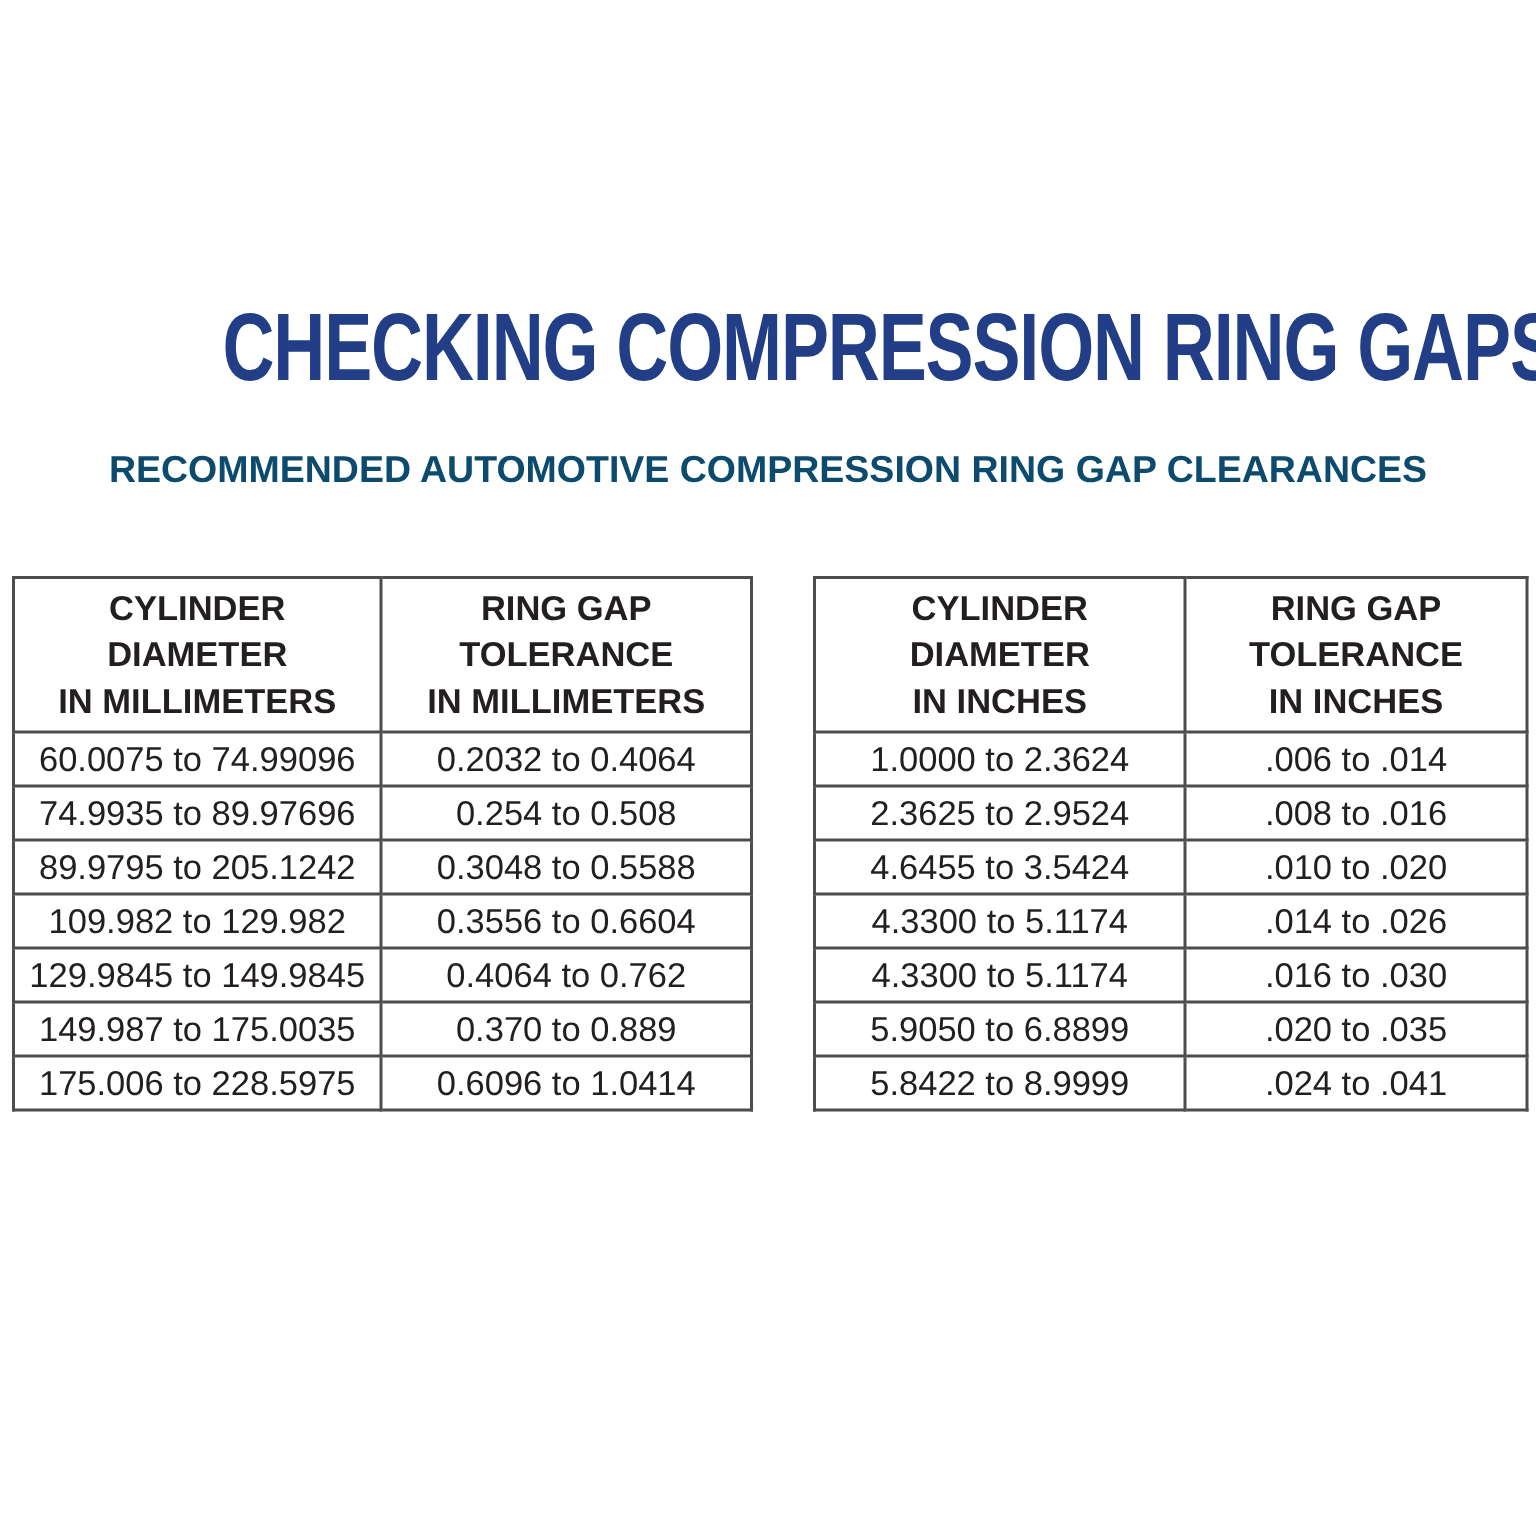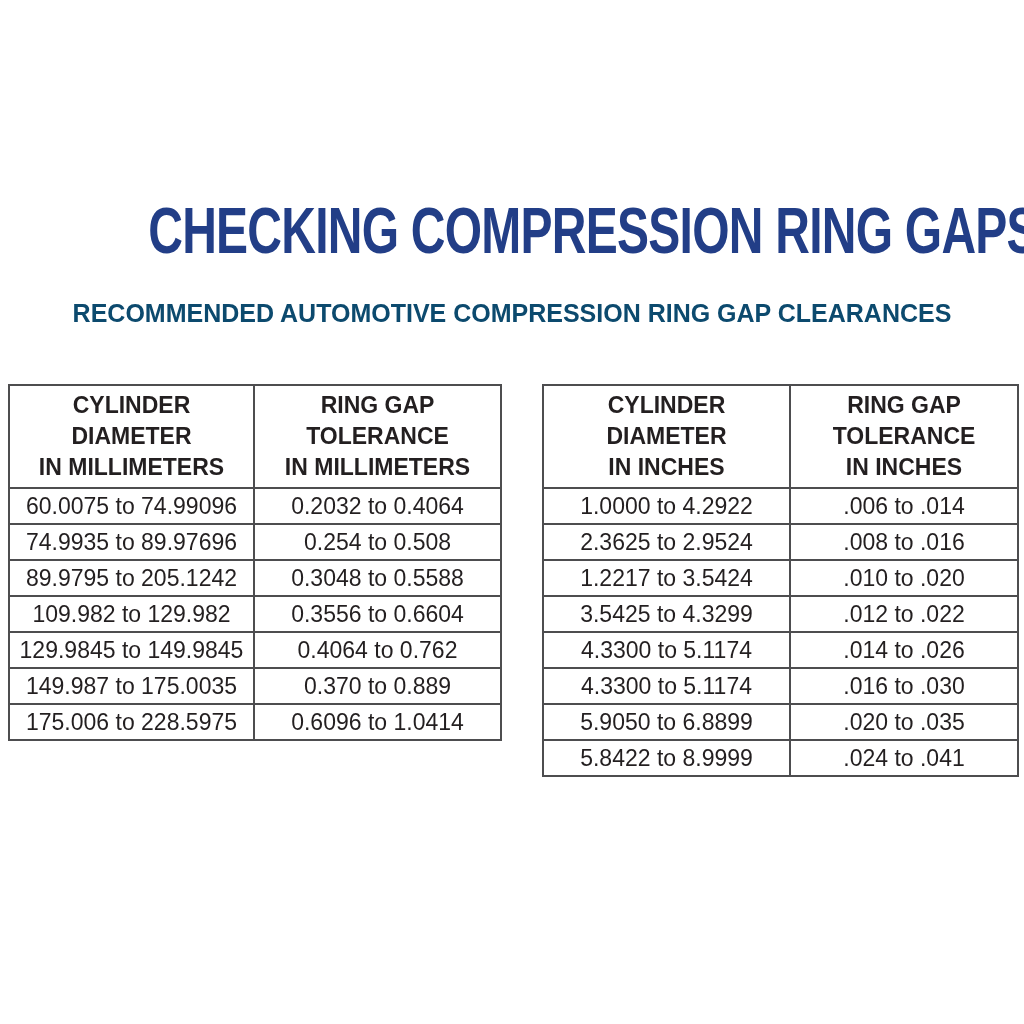--- a/index.html
+++ b/index.html
@@ -156,34 +156,30 @@
         </th>
         <th>
           <span>RING GAP</span>
           <span>TOLERANCE</span>
           <span>IN INCHES</span>
         </th>
       </tr>
     </thead>
     <tbody>
       <tr>
-        <td>1.0000 to 4.2922</td>
+        <td>1.0000 to 2.3624</td>
         <td>.006 to .014</td>
       </tr>
       <tr>
         <td>2.3625 to 2.9524</td>
         <td>.008 to .016</td>
       </tr>
       <tr>
-        <td>1.2217 to 3.5424</td>
+        <td>4.6455 to 3.5424</td>
         <td>.010 to .020</td>
-      </tr>
-      <tr>
-        <td>3.5425 to 4.3299</td>
-        <td>.012 to .022</td>
       </tr>
       <tr>
         <td>4.3300 to 5.1174</td>
         <td>.014 to .026</td>
       </tr>
       <tr>
         <td>4.3300 to 5.1174</td>
         <td>.016 to .030</td>
       </tr>
       <tr>

